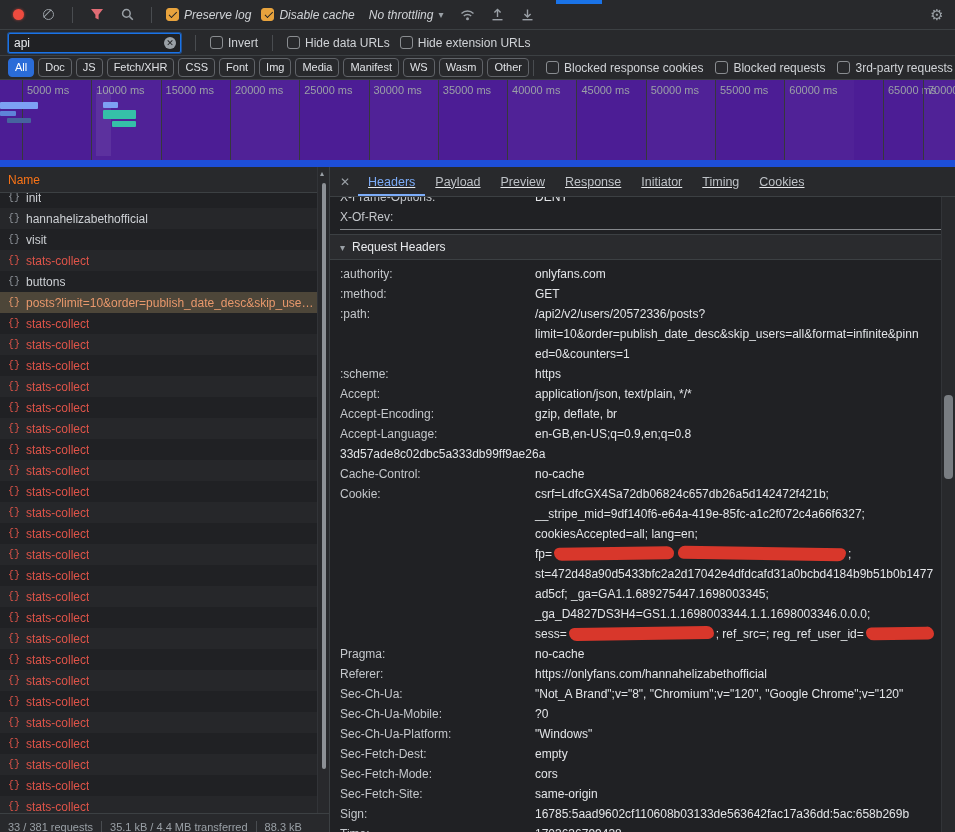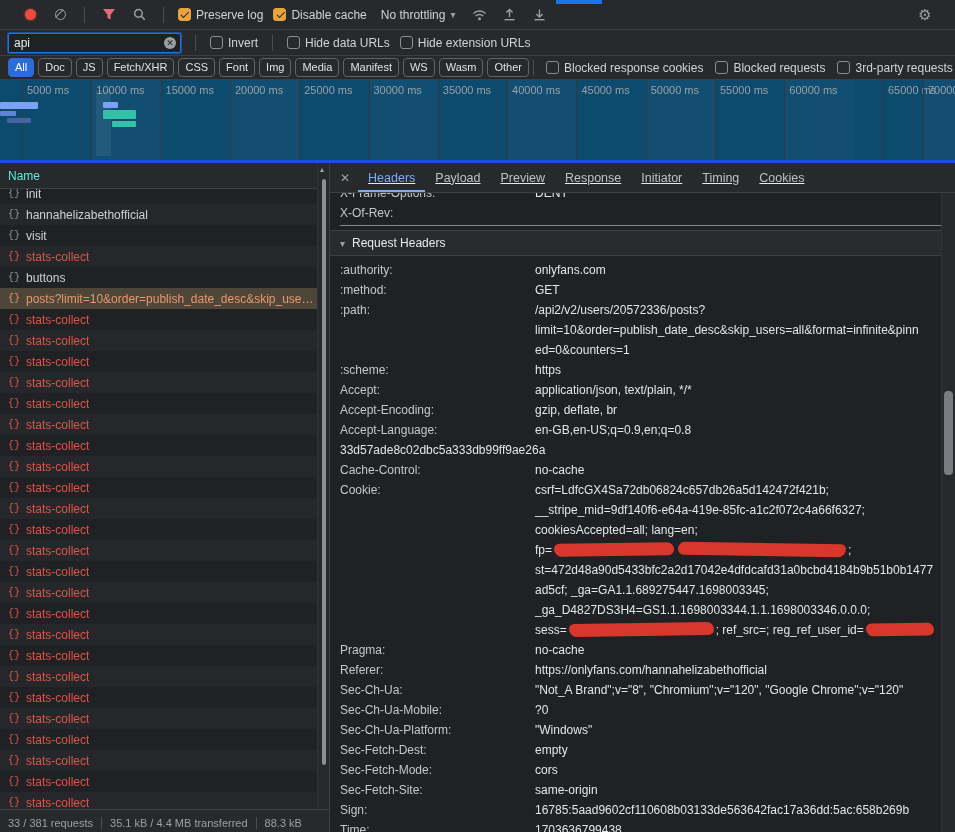--- a/index.html
+++ b/index.html
@@ -3,21 +3,21 @@
 <meta charset="utf-8">
 <style>
   html,body{margin:0;padding:0;background:#202124;}
   .devtools{position:relative;width:955px;height:832px;overflow:hidden;background:#202124;
     color:#e8eaed;font:12px "Liberation Sans","DejaVu Sans",sans-serif;-webkit-font-smoothing:antialiased;}
   .vsep{width:1px;height:16px;background:#494c50;margin:0 4px;flex:none;}
   .spacer{flex:1;}
 
   
   .toolbar{height:30px;background:#28292c;border-bottom:1px solid #3c4043;display:flex;align-items:center;
-    padding:0 20px;gap:10px;box-sizing:border-box;position:relative;}
+    padding:0 8px;gap:10px;box-sizing:border-box;position:relative;font-style:italic;}
   .tbtn{display:flex;align-items:center;justify-content:center;width:20px;height:20px;flex:none;cursor:pointer;}
   .record-dot{width:11px;height:11px;border-radius:50%;background:#ee4b3f;box-shadow:0 0 3px rgba(238,75,63,.7);}
   .clear-icon{width:11px;height:11px;border:1.5px solid #9aa0a6;border-radius:50%;position:relative;box-sizing:border-box;}
   .clear-icon::after{content:'';position:absolute;left:-2px;top:3.4px;width:11px;height:1.4px;background:#9aa0a6;transform:rotate(-45deg);}
   .cb-item{display:flex;align-items:center;gap:5px;color:#d0d3d7;cursor:pointer;flex:none;}
   .cb{width:13px;height:13px;border:1.5px solid #8a8d91;border-radius:3px;box-sizing:border-box;position:relative;flex:none;background:transparent;}
   .cb.checked{background:#e8a33d;border-color:#e8a33d;}
   .cb.checked::after{content:'';position:absolute;left:2.2px;top:2.8px;width:6.5px;height:3.2px;
     border-left:1.8px solid #202124;border-bottom:1.8px solid #202124;transform:rotate(-45deg);}
   .dropdown{display:flex;align-items:center;gap:5px;color:#d0d3d7;cursor:pointer;padding:2px 4px;flex:none;}
@@ -36,32 +36,32 @@
 
   
   .type-row{height:24px;background:#28292c;border-bottom:1px solid #3c4043;display:flex;align-items:center;
     padding:0 8px;gap:0;box-sizing:border-box;font-size:11px;}
   .pill{padding:2px 6px;border:1px solid #606368;border-radius:4px;color:#dfe1e5;cursor:pointer;flex:none;line-height:13px;}
   .pill.sel{background:#2a6cd8;border-color:#2a6cd8;color:#ffffff;}
   .type-checks{display:flex;align-items:center;gap:12px;margin-left:8px;}
   .type-checks .cb-item{font-size:12px;}
 
   
-  .overview{height:80px;background:#0c4a6e;border-bottom:3px solid #1d4ed8;position:relative;overflow:hidden;}
+  .overview{height:80px;background:#4c1d95;border-bottom:7px solid #1d4ed8;position:relative;overflow:hidden;}
   .gridcol{position:absolute;top:0;bottom:0;border-left:1px solid #36383c;width:69px;}
   .gridcol.shade{background:rgba(255,255,255,0.022);}
   .glabel{position:absolute;left:4px;top:4px;font-size:11px;color:#9aa0a6;white-space:nowrap;}
   .wbar{position:absolute;border-radius:1px;}
   .band{position:absolute;background:rgba(255,255,255,.07);}
 
   
   .main{display:flex;height:672px;}
   .left{width:330px;flex:none;border-right:1px solid #3c4043;display:flex;flex-direction:column;position:relative;box-sizing:border-box;}
   .name-header{height:26px;border-bottom:1px solid #3c4043;display:flex;align-items:center;padding:0 8px;
-    color:#5eead4;background:#28292c;box-sizing:border-box;text-align:center;}
+    color:#f97316;background:#28292c;box-sizing:border-box;text-align:center;}
   .request-list{height:620px;overflow:hidden;position:relative;}
   .list-inner{margin-top:-6px;}
   .req{height:21px;display:flex;align-items:center;padding:0 14px 0 8px;gap:6px;color:#cdd0d4;cursor:pointer;
     white-space:nowrap;overflow:hidden;box-sizing:border-box;}
   .req:nth-child(even){background:#26272a;}
   .braces{font-family:"Liberation Mono","DejaVu Sans Mono",monospace;font-size:10px;color:#8f949a;flex:none;}
   .reqname{overflow:hidden;text-overflow:ellipsis;}
   .req.err,.req.err .braces{color:#df5449;}
   .req.sel{background:#4d4639;color:#e8986c;}
   .req.sel .braces{color:#e8986c;}

